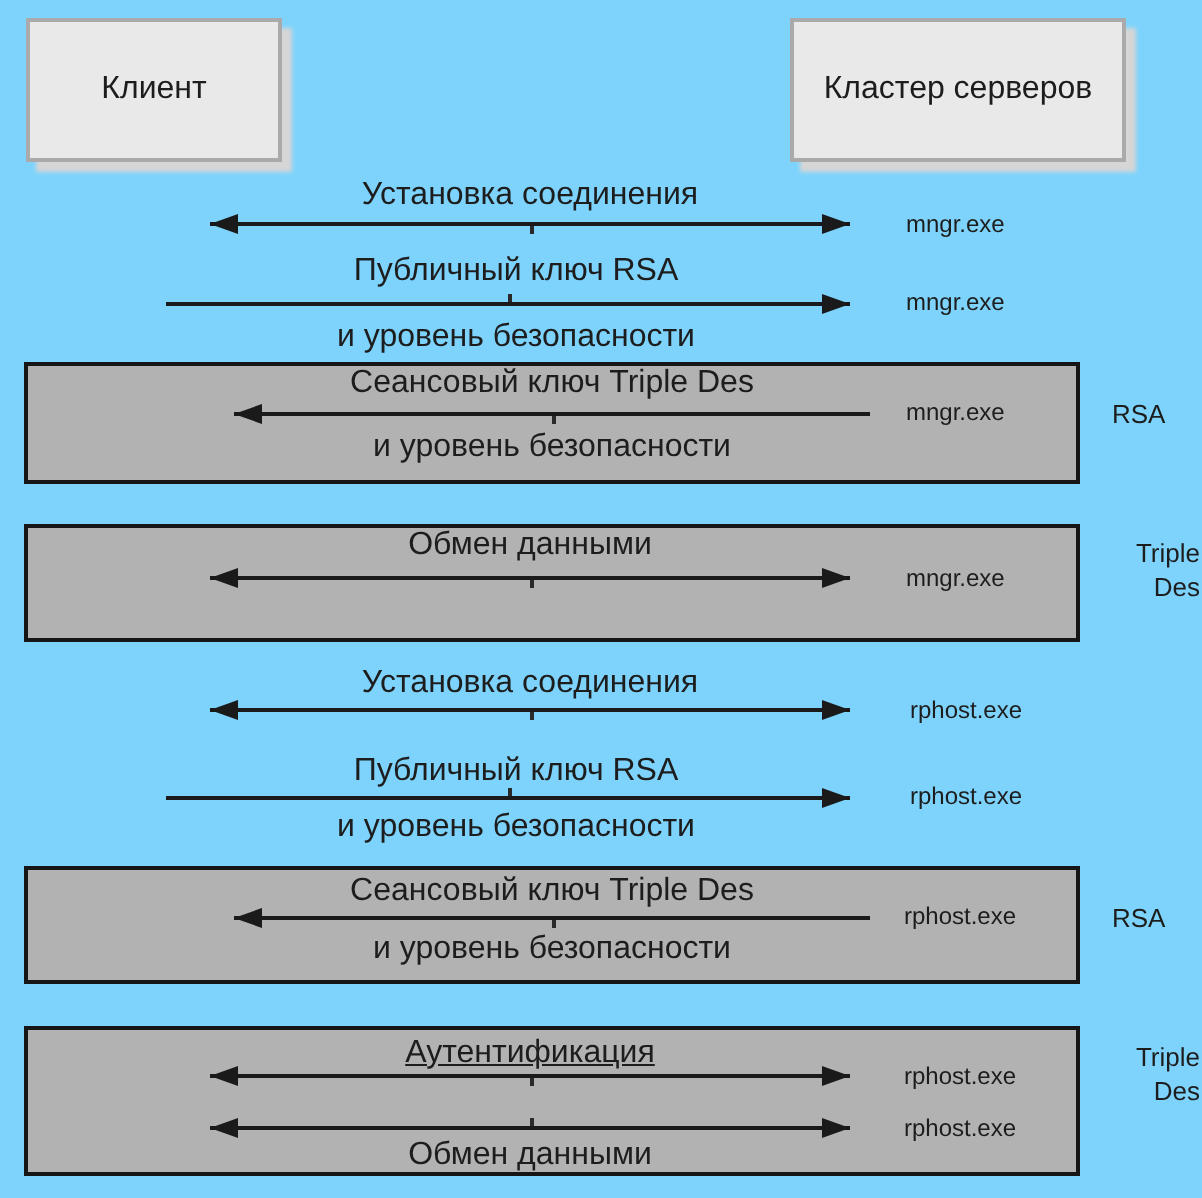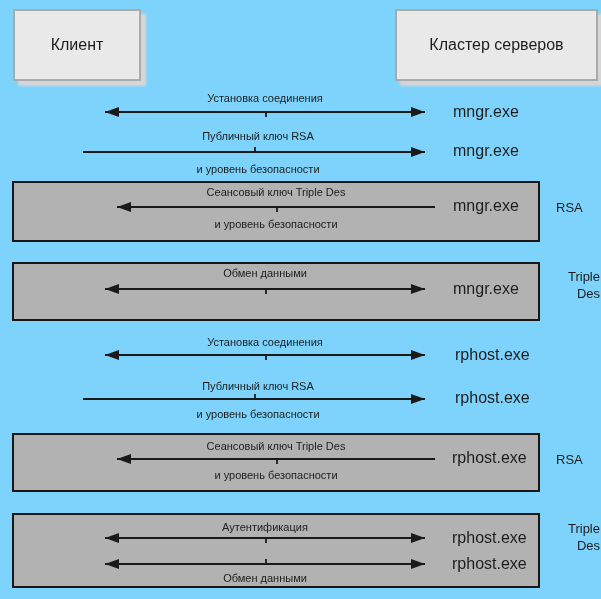--- a/index.html
+++ b/index.html
@@ -25,27 +25,27 @@
   }
   .band {
     position: absolute;
     left: 12px;
     width: 528px;
     background: #b2b2b2;
     border: 2px solid #161616;
   }
   .lbl {
     position: absolute;
-    font-size: 11px;
+    font-size: 16px;
     white-space: nowrap;
     transform: translate(-50%, -50%);
   }
   .proc {
     position: absolute;
-    font-size: 16px;
+    font-size: 12px;
     white-space: nowrap;
     transform: translateY(-50%);
   }
   .proto {
     position: absolute;
     font-size: 13px;
     white-space: nowrap;
     transform: translateY(-50%);
   }
   .proto.wrap {
@@ -81,21 +81,21 @@
   .tick-above { bottom: 2px; }
 </style>
 </head>
 <body>
 
 <div class="canvas">
 
   <div class="node" style="left:13px; top:9px; width:128px; height:72px;">
     <span>Клиент</span>
   </div>
-  <div class="node" style="left:395px; top:9px; width:203px; height:72px;">
+  <div class="node" style="left:395px; top:9px; width:168px; height:72px;">
     <span>Кластер серверов</span>
   </div>
 
   <span class="lbl" style="left:265px; top:98px;">Установка соединения</span>
   <div class="arrow" style="left:105px; top:111px; width:320px;">
     <div class="ah ah-left"></div>
     <div class="ah ah-right"></div>
     <div class="tick tick-below"></div>
   </div>
   <span class="proc" style="left:453px; top:112px;">mngr.exe</span>
@@ -148,21 +148,21 @@
   <span class="lbl" style="left:276px; top:446px;">Сеансовый ключ Triple Des</span>
   <div class="arrow" style="left:117px; top:458px; width:318px;">
     <div class="ah ah-left"></div>
     <div class="tick tick-below"></div>
   </div>
   <span class="lbl" style="left:276px; top:475px;">и уровень безопасности</span>
   <span class="proc" style="left:452px; top:458px;">rphost.exe</span>
   <span class="proto" style="left:556px; top:459px;">RSA</span>
 
   <div class="band" style="top:513px; height:75px;"></div>
-  <span class="lbl" style="left:265px; top:527px;">Аутентификация</span>
+  <span class="lbl" style="left:265px; top:527px;text-decoration:underline;">Аутентификация</span>
   <div class="arrow" style="left:105px; top:537px; width:320px;">
     <div class="ah ah-left"></div>
     <div class="ah ah-right"></div>
     <div class="tick tick-below"></div>
   </div>
   <span class="proc" style="left:452px; top:538px;">rphost.exe</span>
   <div class="arrow" style="left:105px; top:563px; width:320px;">
     <div class="ah ah-left"></div>
     <div class="ah ah-right"></div>
     <div class="tick tick-above"></div>

